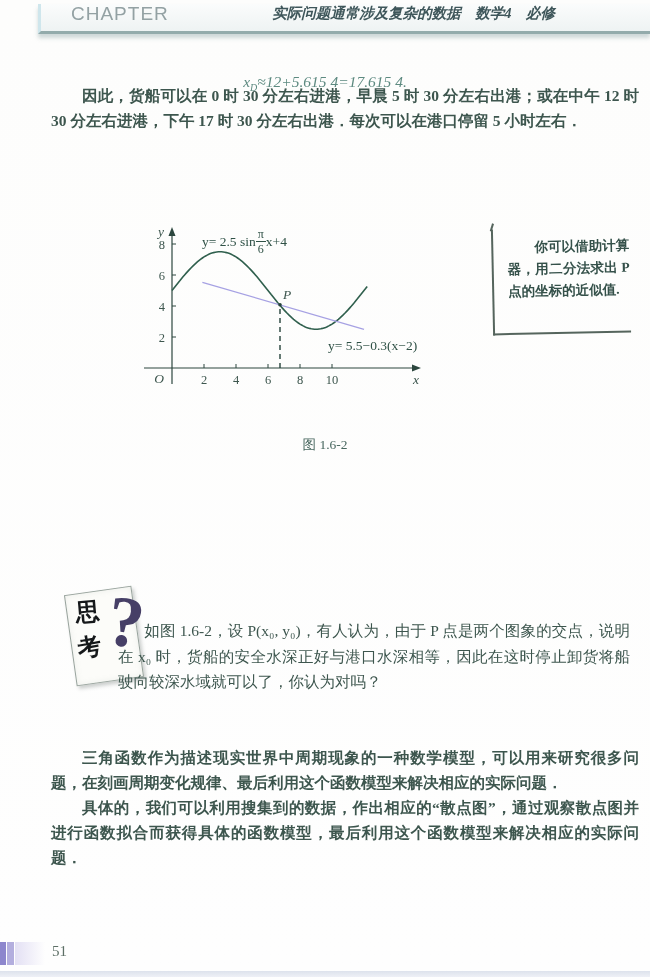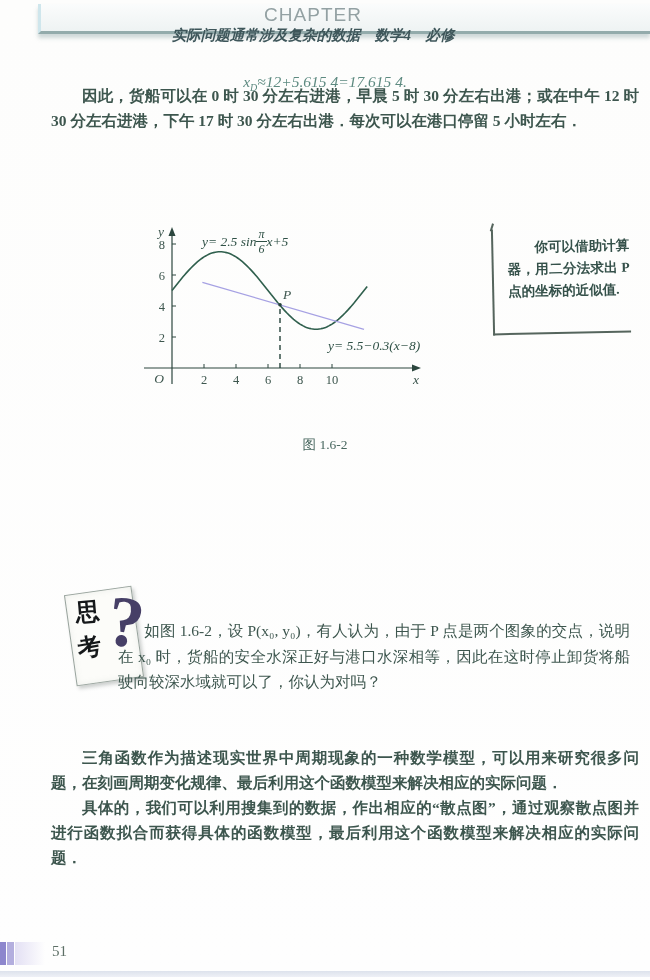--- a/index.html
+++ b/index.html
@@ -7,42 +7,42 @@
        font-family:"Liberation Serif","DejaVu Serif",serif;color:#3d564e;overflow:hidden;}
   .page{position:absolute;inset:0;background:linear-gradient(180deg,#fdfdfc 0%,#fefefe 100%);}
 
   
   .header{position:absolute;left:38px;top:4px;right:0;height:30px;
           background:linear-gradient(180deg,#fbfcfc,#eef3f3);
           border-left:3px solid #cfe6ec;
           border-bottom:3px solid #93abab;
           box-shadow:0 4px 4px rgba(120,150,150,0.35);
           display:flex;align-items:center;justify-content:space-between;
-          padding:0 95px 8px 30px;box-sizing:border-box;flex-direction:column;}
+          padding:0 95px 8px 30px;box-sizing:border-box;}
   .chapter{font-family:"Liberation Sans","DejaVu Sans",sans-serif;font-size:19px;
            letter-spacing:1px;color:#93a1a3;}
   .booktitle{font-size:14.5px;font-weight:bold;font-style:italic;color:#3e565a;}
 
   
   .formula{position:absolute;top:53px;left:0;width:100%;text-align:center;
            font-size:15.5px;color:#5d8a80;font-style:italic;margin-top:20px;}
   .formula sub{font-size:10px;}
 
   
   .para{position:absolute;left:48px;width:588px;font-size:15.5px;line-height:25px;
         text-align:justify;margin:3px;font-weight:bold;}
   .para p{margin:0;text-indent:2em;}
   .pblock1{top:80px;}
   .pblock3{top:461px;}
   .pblock4{top:742px;}
 
   
   .figure-area{position:absolute;left:0;top:220px;width:650px;height:216px;}
   .figure-area svg{position:absolute;left:60px;top:0;}
-  .chart-label{position:absolute;font-style:italic;font-size:13.5px;color:#2f5146;white-space:nowrap;}
+  .chart-label{position:absolute;font-size:13.5px;color:#2f5146;white-space:nowrap;}
   .curve-label{left:202px;top:8px;}
   .line-label{left:328px;top:118px;}
   .frac{display:inline-block;vertical-align:-0.55em;text-align:center;line-height:1;}
   .frac .fnum{display:block;border-bottom:1px solid #2f5146;padding:0 2px 1px;font-size:12px;}
   .frac .fden{display:block;padding-top:1px;font-size:12px;}
 
   
   .note-box{position:absolute;left:492px;top:8px;width:138px;height:106px;
             border-left:2px solid #55655d;border-bottom:2px solid #55655d;
             transform:rotate(-1.2deg);
@@ -125,23 +125,23 @@
         <line x1="112" y1="24" x2="116" y2="24" stroke="#2c463e" stroke-width="1"></line>
         <text x="105" y="28.5" text-anchor="end" fill="#3d564e" font-size="12.5" font-style="normal" font-family="&quot;Liberation Serif&quot;,&quot;DejaVu Serif&quot;,serif">8</text>
         <path d="M112.0 70.5L113.6 68.5L115.2 66.4L116.8 64.4L118.4 62.4L120.0 60.5L121.6 58.5L123.2 56.6L124.8 54.7L126.4 52.9L128.0 51.1L129.6 49.4L131.2 47.7L132.8 46.1L134.4 44.6L136.0 43.1L137.6 41.7L139.2 40.4L140.8 39.2L142.4 38.0L144.0 36.9L145.6 36.0L147.2 35.1L148.8 34.3L150.4 33.6L152.0 33.1L153.6 32.6L155.2 32.2L156.8 32.0L158.4 31.8L160.0 31.8L161.6 31.8L163.2 32.0L164.8 32.2L166.4 32.6L168.0 33.1L169.6 33.6L171.2 34.3L172.8 35.1L174.4 36.0L176.0 36.9L177.6 38.0L179.2 39.2L180.8 40.4L182.4 41.7L184.0 43.1L185.6 44.6L187.2 46.1L188.8 47.7L190.4 49.4L192.0 51.1L193.6 52.9L195.2 54.7L196.8 56.6L198.4 58.5L200.0 60.5L201.6 62.4L203.2 64.4L204.8 66.4L206.4 68.5L208.0 70.5L209.6 72.5L211.2 74.6L212.8 76.6L214.4 78.6L216.0 80.5L217.6 82.5L219.2 84.4L220.8 86.3L222.4 88.1L224.0 89.9L225.6 91.6L227.2 93.3L228.8 94.9L230.4 96.4L232.0 97.9L233.6 99.3L235.2 100.6L236.8 101.8L238.4 103.0L240.0 104.1L241.6 105.0L243.2 105.9L244.8 106.7L246.4 107.4L248.0 107.9L249.6 108.4L251.2 108.8L252.8 109.0L254.4 109.2L256.0 109.3L257.6 109.2L259.2 109.0L260.8 108.8L262.4 108.4L264.0 107.9L265.6 107.4L267.2 106.7L268.8 105.9L270.4 105.0L272.0 104.1L273.6 103.0L275.2 101.8L276.8 100.6L278.4 99.3L280.0 97.9L281.6 96.4L283.2 94.9L284.8 93.3L286.4 91.6L288.0 89.9L289.6 88.1L291.2 86.3L292.8 84.4L294.4 82.5L296.0 80.5L297.6 78.6L299.2 76.6L300.8 74.6L302.4 72.5L304.0 70.5L305.6 68.5L307.2 66.4" stroke="#2f5f4d" fill="none" stroke-width="1.6"></path>
         <path d="M142.4 62.3L304.0 109.3" stroke="#a6a1e3" fill="none" stroke-width="1.3"></path>
         <line x1="220" y1="148" x2="220" y2="84.75999999999999" stroke="#24423a" stroke-width="1.4" stroke-dasharray="5 4"></line>
         <circle cx="220" cy="84.75999999999999" r="1.8" fill="#24423a"></circle>
         <text x="227" y="78.75999999999999" text-anchor="middle" fill="#3d564e" font-size="13.5" font-style="italic" font-family="&quot;Liberation Serif&quot;,&quot;DejaVu Serif&quot;,serif">P</text>
       </svg>
 
     <div class="chart-label curve-label">
-      <span>y= 2.5 sin</span><span class="frac"><span class="fnum">π</span><span class="fden">6</span></span><span>x+5</span>
+      <span>y= 2.5 sin</span><span class="frac"><span class="fnum">π</span><span class="fden">6</span></span><span>x+4</span>
     </div>
-    <div class="chart-label line-label">y= 5.5−0.3(x−8)</div>
+    <div class="chart-label line-label">y= 5.5−0.3(x−2)</div>
 
     <div class="note-box">
       <div class="note-text">你可以借助计算器，用二分法求出 P 点的坐标的近似值.</div>
     </div>
   </div>
 
   <div class="fig-caption">图 1.6-2</div>
 
 
   <div class="think-block">

